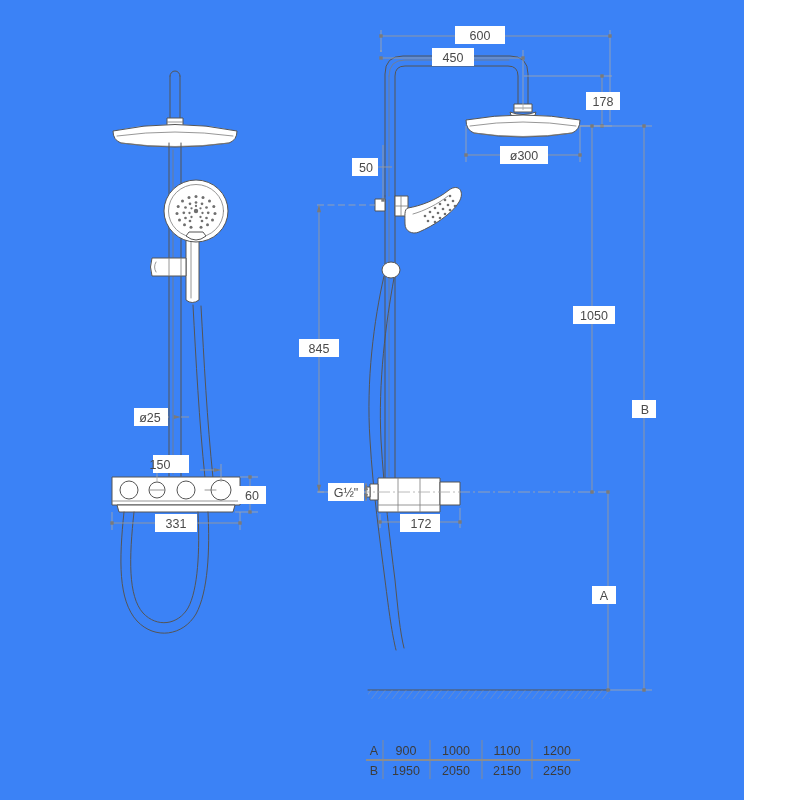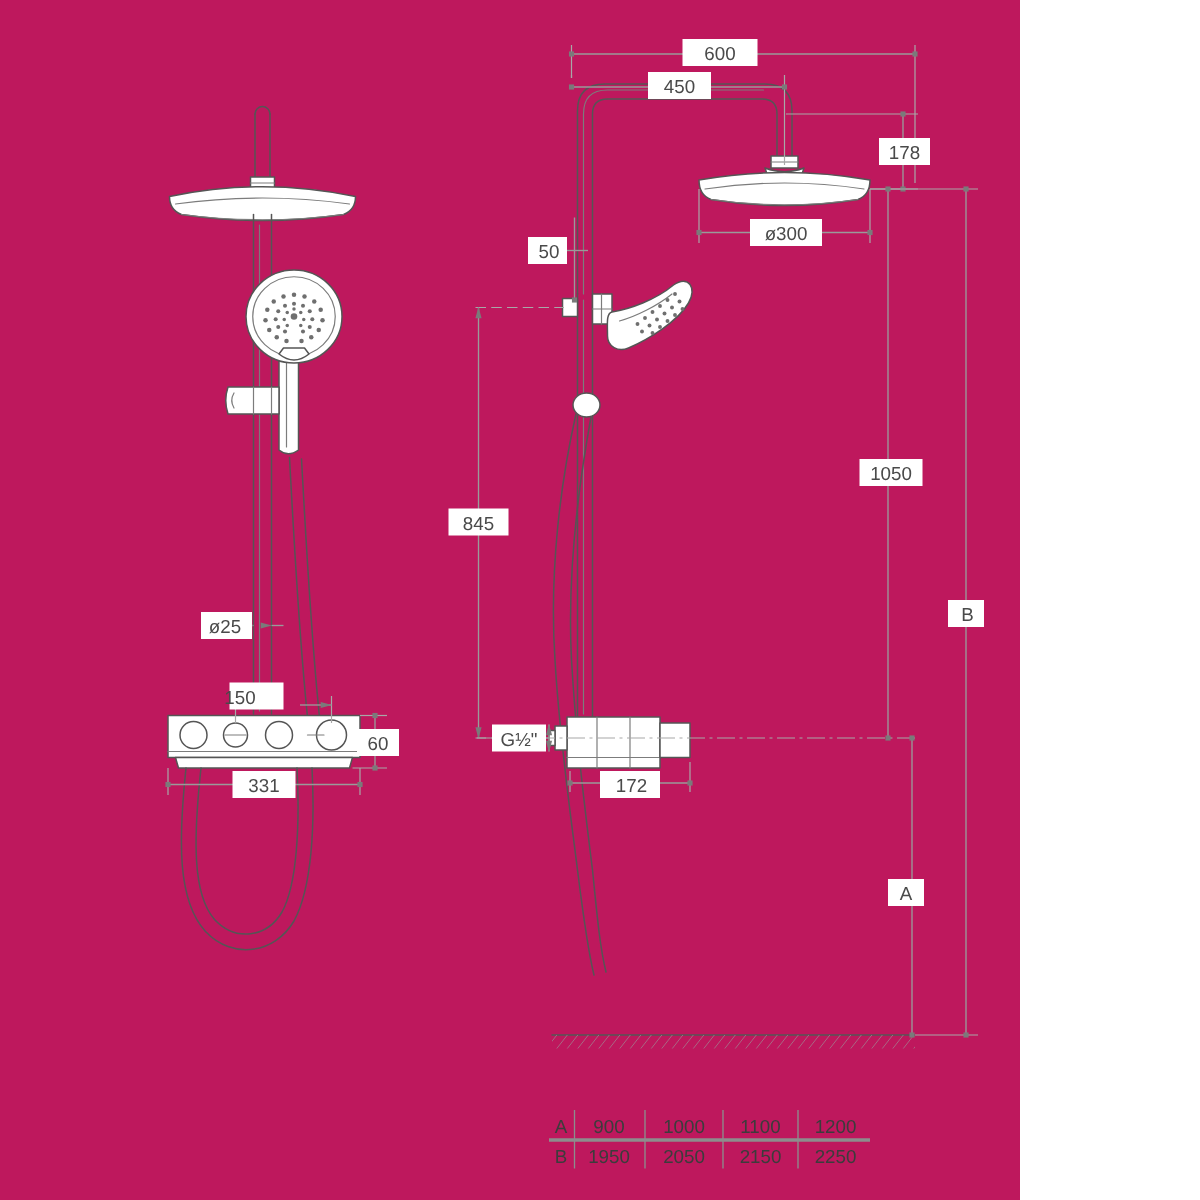--- a/index.html
+++ b/index.html
@@ -3,21 +3,21 @@
 <meta charset="utf-8">
 <title>Shower Column Technical Drawing</title>
 <style>
   html,body{margin:0;padding:0;background:#ffffff;}
   body{
     width:800px;height:800px;
     font-family:"Liberation Sans","DejaVu Sans",sans-serif;
     -webkit-font-smoothing:antialiased;
     overflow:hidden;
   }
-  #sheet{position:relative;width:680px;height:800px;background:#be185d;}
+  #sheet{position:relative;width:744px;height:800px;background:#3b82f6;}
   svg#dwg{position:absolute;left:0;top:0;width:800px;height:800px;display:block;}
   text{font-family:"Liberation Sans","DejaVu Sans",sans-serif;fill:#4a4a4a;}
   .dimtxt{font-size:12.5px;fill:#4a4a4a;}
   .tbltxt{font-size:12.5px;fill:#3c3c3c;}
   .obj{fill:none;stroke:#555555;stroke-width:1;stroke-linejoin:round;stroke-linecap:round;}
   .objthin{fill:none;stroke:#7c7c7c;stroke-width:0.8;stroke-linecap:round;}
   .objfill{fill:#ffffff;stroke:#555555;stroke-width:1;stroke-linejoin:round;}
   .dim{stroke:#9a9a9a;stroke-width:0.9;fill:none;}
   .ext{stroke:#a8a8a8;stroke-width:0.8;fill:none;}
   .dash{stroke:#a8a8a8;stroke-width:0.8;fill:none;stroke-dasharray:7 3.5;}

